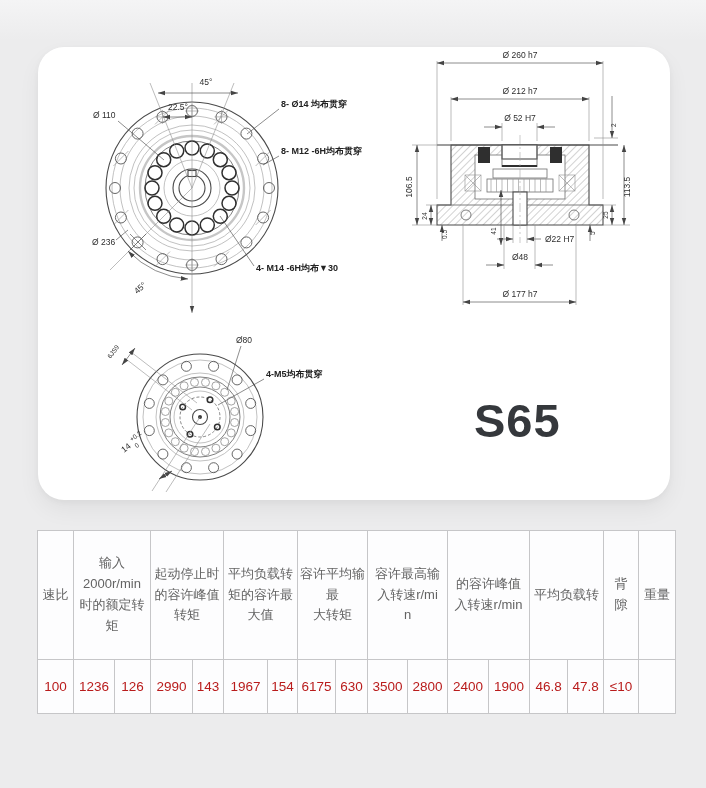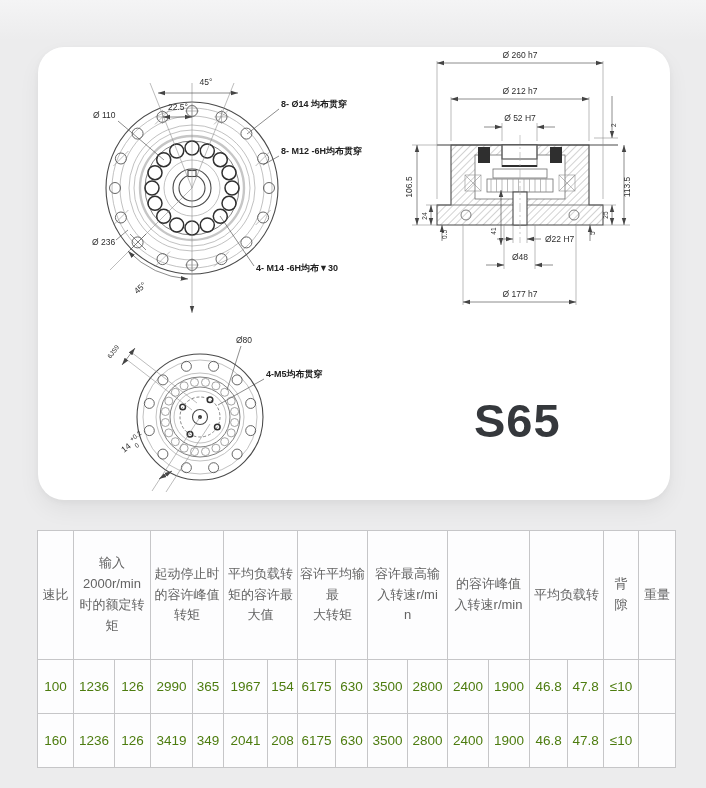--- a/index.html
+++ b/index.html
@@ -41,21 +41,21 @@
     border:1px solid #b4b4b6;
   }
   .spec th,.spec td{
     border:1px solid #c6c6c8;text-align:center;vertical-align:middle;
     padding:0 1px;overflow:hidden;
   }
   .spec th{
     height:128px;font-weight:400;color:#636363;font-size:13px;
     line-height:1.6;white-space:pre-line;
   }
-  .spec td{height:53px;color:#4d7c0f;font-size:13.5px}
+  .spec td{height:53px;color:#b91c1c;font-size:13.5px}
 </style>
 </head>
 <body>
 
 <div class="card">
   <svg width="632" height="453" viewBox="0 0 632 453">
     <defs>
       <marker id="ar" markerWidth="8" markerHeight="6" refX="7.4" refY="3" orient="auto-start-reverse" markerUnits="userSpaceOnUse">
         <path d="M0,0.7 L7.5,3 L0,5.3 Z" fill="#454545"></path>
       </marker>
@@ -376,47 +376,28 @@
 隙</th>
       <th>重量</th>
     </tr>
   </thead>
   <tbody>
     <tr>
       <td>100</td>
       <td>1236</td>
       <td>126</td>
       <td>2990</td>
-      <td>365</td>
+      <td>143</td>
       <td>1967</td>
       <td>154</td>
       <td>6175</td>
       <td>630</td>
       <td>3500</td>
       <td>2800</td>
       <td>2400</td>
       <td>1900</td>
       <td>46.8</td>
       <td>47.8</td>
       <td>≤10</td>
       <td></td>
     </tr>
-    <tr>
-      <td>160</td>
-      <td>1236</td>
-      <td>126</td>
-      <td>3419</td>
-      <td>349</td>
-      <td>2041</td>
-      <td>208</td>
-      <td>6175</td>
-      <td>630</td>
-      <td>3500</td>
-      <td>2800</td>
-      <td>2400</td>
-      <td>1900</td>
-      <td>46.8</td>
-      <td>47.8</td>
-      <td>≤10</td>
-      <td></td>
-    </tr>
   </tbody>
 </table>
 
 </body></html>

